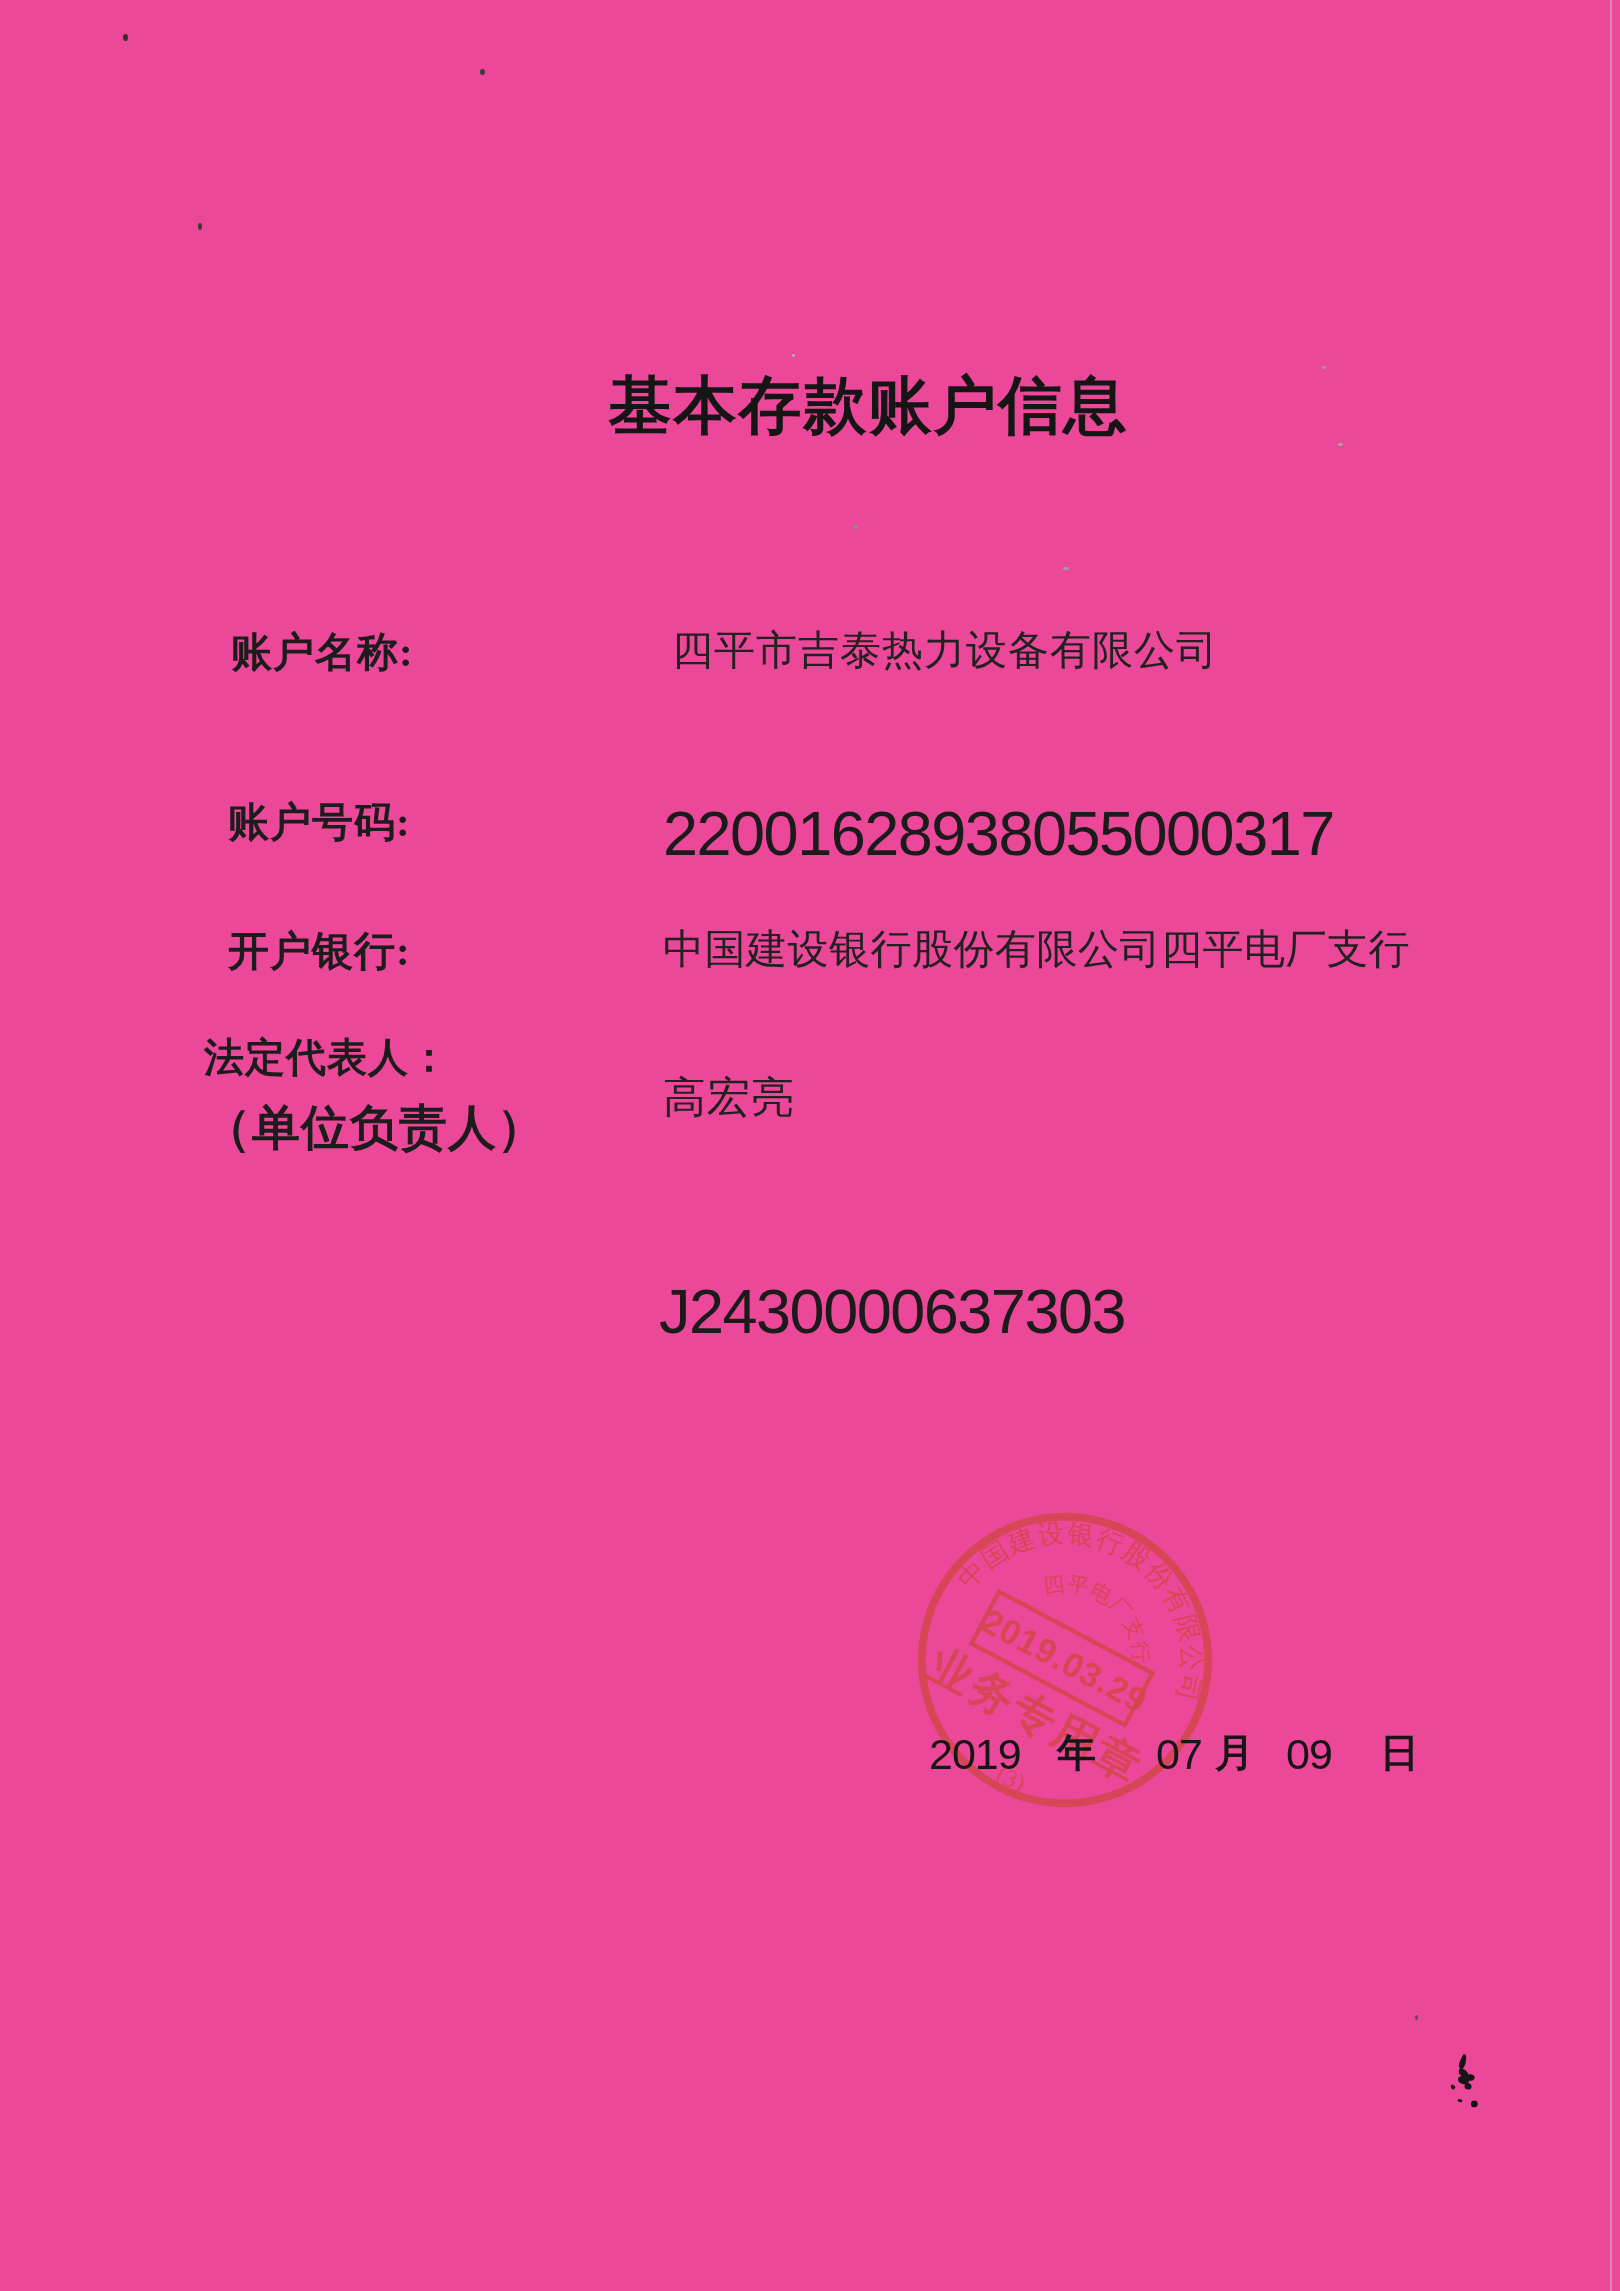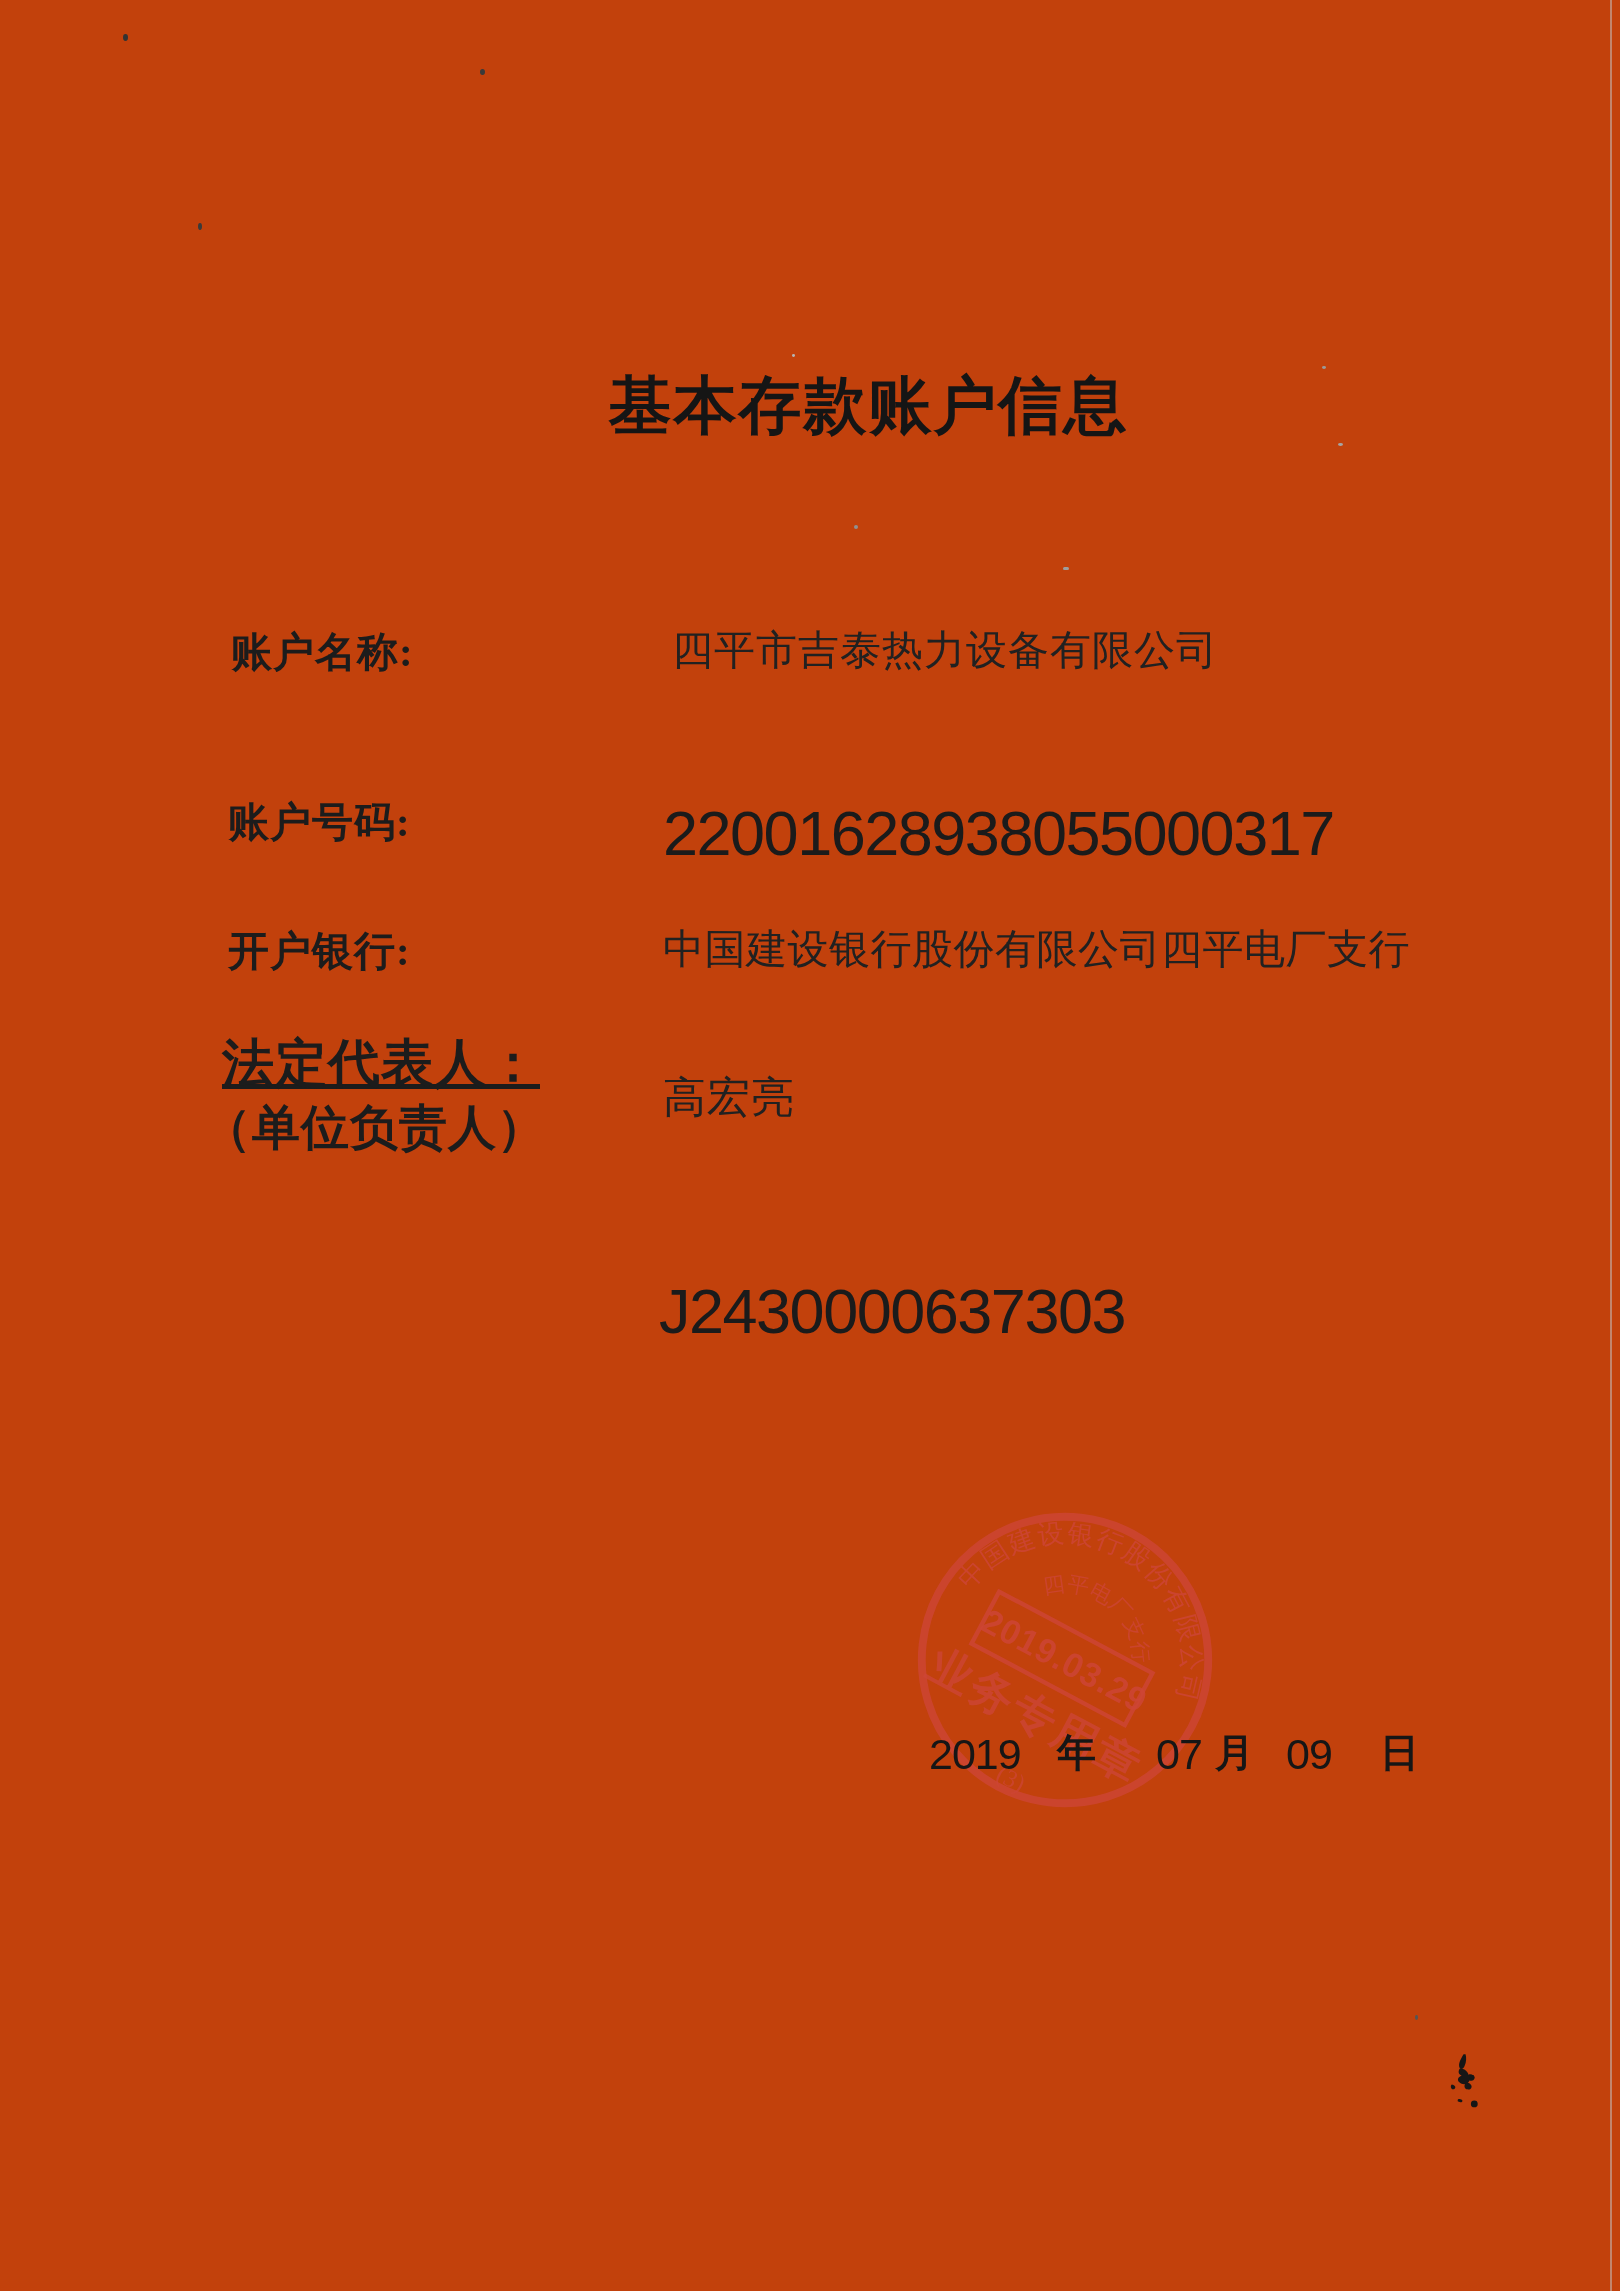--- a/index.html
+++ b/index.html
@@ -1,19 +1,19 @@
 <!DOCTYPE html>
 <html><head>
 <meta charset="utf-8">
 <style>
   html,body{margin:0;padding:0;background:#ffffff;}
   .page{
     position:relative;
     width:1620px;height:2292px;
-    background:#c2410c;
+    background:#ec4899;
     overflow:hidden;
     font-family:"Liberation Serif","DejaVu Serif",serif;
     color:#1f1f1f;
   }
   .doc-title{
     position:absolute;
     left:545px;top:372px;width:647px;
     font-size:63px;font-weight:700;letter-spacing:2px;
     color:#151515;text-align:center;line-height:1.1;
     z-index:2;
@@ -68,21 +68,21 @@
 
   <div class="field-label" style="left:231px;top:632px;">账户名称:</div>
   <div class="field-value" style="left:672px;top:630px;">四平市吉泰热力设备有限公司</div>
 
   <div class="field-label" style="left:228px;top:802px;">账户号码:</div>
   <div class="field-value mono-num" style="left:663px;top:802px;">22001628938055000317</div>
 
   <div class="field-label" style="left:228px;top:931px;">开户银行:</div>
   <div class="field-value" style="left:663px;top:929px;letter-spacing:0.5px;">中国建设银行股份有限公司四平电厂支行</div>
 
-  <div class="field-label" style="left:222px;top:1038px;font-size:52px;text-decoration:underline;">法定代表人：</div>
+  <div class="field-label" style="left:204px;top:1038px;font-size:40px;">法定代表人：</div>
   <div class="field-label" style="left:203px;top:1104px;font-size:48px;">（单位负责人）</div>
   <div class="field-value" style="left:663px;top:1076px;font-size:43px;">高宏亮</div>
 
   <div class="field-value mono-num" style="left:659px;top:1264px;margin-top:16px;">J2430000637303</div>
 
   <svg class="stamp" viewBox="-157 -157 314 314">
     <defs>
       <path id="sealArcOuter" d="M -118.8 -16.7 A 120 120 0 0 1 118.8 -16.7" fill="none"></path>
       <path id="sealArcInner" d="M -49.5 -49.5 A 70 70 0 0 1 63.4 -29.6" fill="none"></path>
     </defs>

